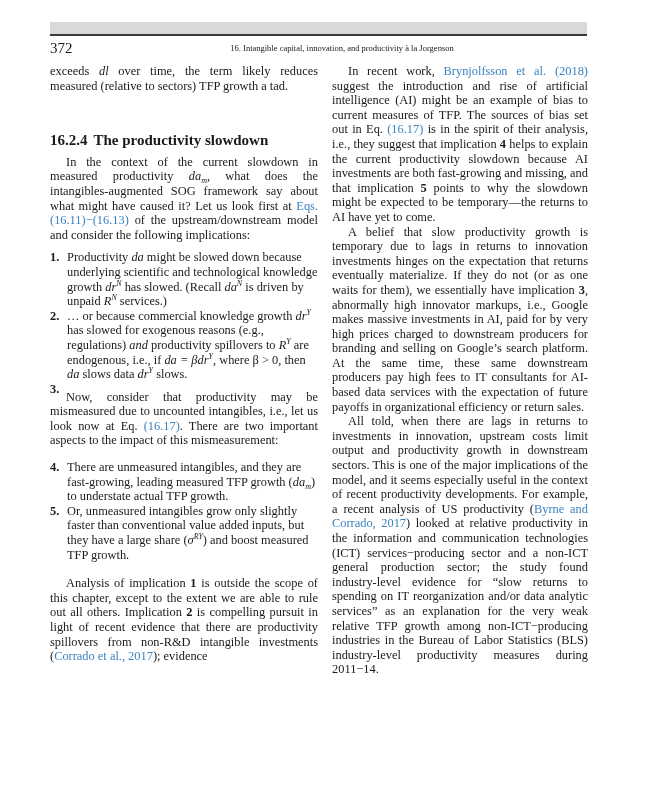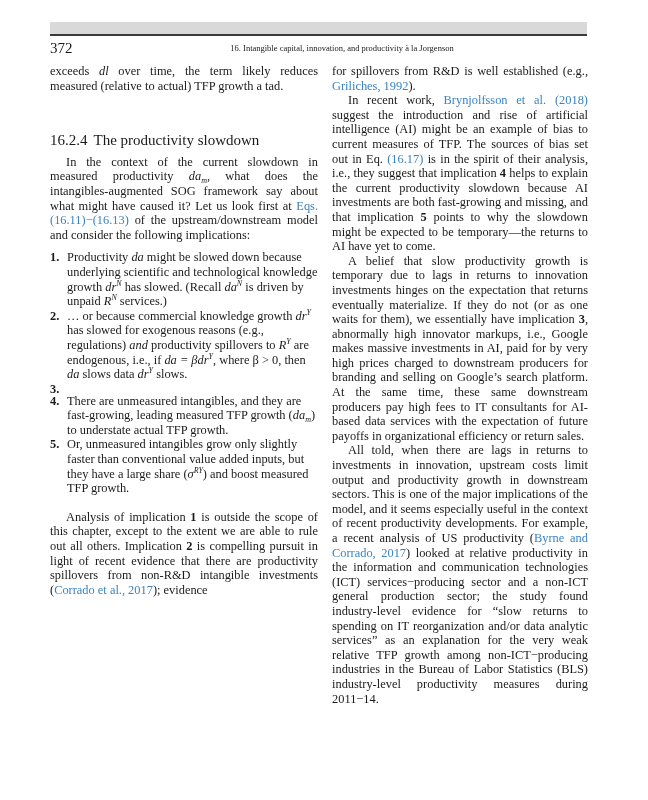--- a/index.html
+++ b/index.html
@@ -9,76 +9,76 @@
   .hdr-rule { position: absolute; left: 50px; top: 34px; width: 537px; height: 2px; background: #3a3a3a; }
   .page-num { position: absolute; left: 50px; top: 40px; font-family: "Liberation Serif", serif; font-size: 15px; }
   .running-head { position: absolute; left: 0; width: 648px; top: 43px; text-align: center;
                   font-family: "Liberation Serif", serif; font-size: 8.5px; padding-left: 36px; box-sizing: border-box; }
   .col { position: absolute; top: 64px; width: 268px; font-family: "Liberation Serif", serif;
          font-size: 12.4px; line-height: 14.6px; text-align: justify; }
   .col.left { left: 50px; }
   .col.right { left: 332px; width: 256px; }
   .p { margin: 0; }
   .p.indent { text-indent: 16px; }
-  .heading { font-family: "Liberation Serif", serif; font-weight: normal; font-size: 15px;
+  .heading { font-family: "Liberation Serif", serif; font-weight: bold; font-size: 15px;
              margin: 40px 0 7px 0; text-align: left; }
   .heading .num { margin-right: 6px; }
   ol.impl { list-style: none; margin: 8px 0 8px 0; padding: 0; text-align: left; }
   ol.impl li { position: relative; padding-left: 17px; }
   ol.impl li .ln { position: absolute; left: 0; font-weight: bold; }
   a.link { color: #3b83c0; text-decoration: none; }
   i { font-style: italic; }
   sup { font-size: 8px; line-height: 0; font-style: italic; }
   sub { font-size: 8px; line-height: 0; font-style: italic; }
 </style>
 </head>
 <body>
 
 <div class="hdr-bar"></div>
 <div class="hdr-rule"></div>
 <div class="page-num">372</div>
 <div class="running-head">16. Intangible capital, innovation, and productivity à la Jorgenson</div>
 
 <div class="col left">
-  <p class="p"><span>exceeds </span><i>dl</i><span> over time, the term likely reduces measured (relative to actual) TFP growth a tad.</span></p>
+  <p class="p"><span>exceeds </span><i>dl</i><span> over time, the term likely reduces measured (relative to sectors) TFP growth a tad.</span></p>
 
   <div class="heading"><span class="num">16.2.4</span><span>The productivity slowdown</span></div>
 
   <p class="p indent"><span>In the context of the current slowdown in measured productivity </span><i>da</i><sub>m</sub><span>, what does the intangibles-augmented SOG framework say about what might have caused it? Let us look first at </span><a class="link">Eqs. (16.11)−(16.13)</a><span> of the upstream/downstream model and consider the following implications:</span></p>
 
   <ol class="impl">
     <li>
       <span class="ln">1.</span>
       <span>Productivity </span><i>da</i><span> might be slowed down because underlying scientific and technological knowledge growth </span><i>dr</i><sup>N</sup><span> has slowed. (Recall </span><i>da</i><sup>N</sup><span> is driven by unpaid </span><i>R</i><sup>N</sup><span> services.)</span>
     </li>
     <li>
       <span class="ln">2.</span>
       <span>… or because commercial knowledge growth </span><i>dr</i><sup>Y</sup><span> has slowed for exogenous reasons (e.g., regulations) </span><i>and</i><span> productivity spillovers to </span><i>R</i><sup>Y</sup><span> are endogenous, i.e., if </span><i>da = βdr</i><sup>Y</sup><span>, where β &gt; 0, then </span><i>da</i><span> slows data </span><i>dr</i><sup>Y</sup><span> slows.</span>
     </li>
     <li>
       <span class="ln">3.</span>
     </li>
   </ol>
 
+  <p class="p indent"><span>Now, consider that productivity may be mismeasured due to uncounted intangibles, i.e., let us look now at Eq. </span><a class="link">(16.17)</a><span>. There are two important aspects to the impact of this mismeasurement:</span></p>
 
   <ol class="impl" style="margin-top:12px;">
     <li>
       <span class="ln">4.</span>
       <span>There are unmeasured intangibles, and they are fast-growing, leading measured TFP growth (</span><i>da</i><sub>m</sub><span>) to understate actual TFP growth.</span>
     </li>
     <li>
       <span class="ln">5.</span>
       <span>Or, unmeasured intangibles grow only slightly faster than conventional value added inputs, but they have a large share (</span><i>σ</i><sup>RY</sup><span>) and boost measured TFP growth.</span>
     </li>
   </ol>
 
   <p class="p indent" style="margin-top:14px;"><span>Analysis of implication </span><b>1</b><span> is outside the scope of this chapter, except to the extent we are able to rule out all others. Implication </span><b>2</b><span> is compelling pursuit in light of recent evidence that there are productivity spillovers from non-R&amp;D intangible investments (</span><a class="link">Corrado et al., 2017</a><span>); evidence</span></p>
 </div>
 
 <div class="col right">
-  <p class="p"><span>for spillovers from R&amp;D is well established (e.g., </span><a class="link">Griliches, 1992</a><span>).</span></p>
 
   <p class="p indent"><span>In recent work, </span><a class="link">Brynjolfsson et al. (2018)</a><span> suggest the introduction and rise of artificial intelligence (AI) might be an example of bias to current measures of TFP. The sources of bias set out in Eq. </span><a class="link">(16.17)</a><span> is in the spirit of their analysis, i.e., they suggest that implication </span><b>4</b><span> helps to explain the current productivity slowdown because AI investments are both fast-growing and missing, and that implication </span><b>5</b><span> points to why the slowdown might be expected to be temporary—the returns to AI have yet to come.</span></p>
 
   <p class="p indent"><span>A belief that slow productivity growth is temporary due to lags in returns to innovation investments hinges on the expectation that returns eventually materialize. If they do not (or as one waits for them), we essentially have implication </span><b>3</b><span>, abnormally high innovator markups, i.e., Google makes massive investments in AI, paid for by very high prices charged to downstream producers for branding and selling on Google’s search platform. At the same time, these same downstream producers pay high fees to IT consultants for AI-based data services with the expectation of future payoffs in organizational efficiency or return sales.</span></p>
 
   <p class="p indent"><span>All told, when there are lags in returns to investments in innovation, upstream costs limit output and productivity growth in downstream sectors. This is one of the major implications of the model, and it seems especially useful in the context of recent productivity developments. For example, a recent analysis of US productivity (</span><a class="link">Byrne and Corrado, 2017</a><span>) looked at relative productivity in the information and communication technologies (ICT) services−producing sector and a non-ICT general production sector; the study found industry-level evidence for “slow returns to spending on IT reorganization and/or data analytic services” as an explanation for the very weak relative TFP growth among non-ICT−producing industries in the Bureau of Labor Statistics (BLS) industry-level productivity measures during 2011−14.</span></p>
 </div>
 
 </body></html>

